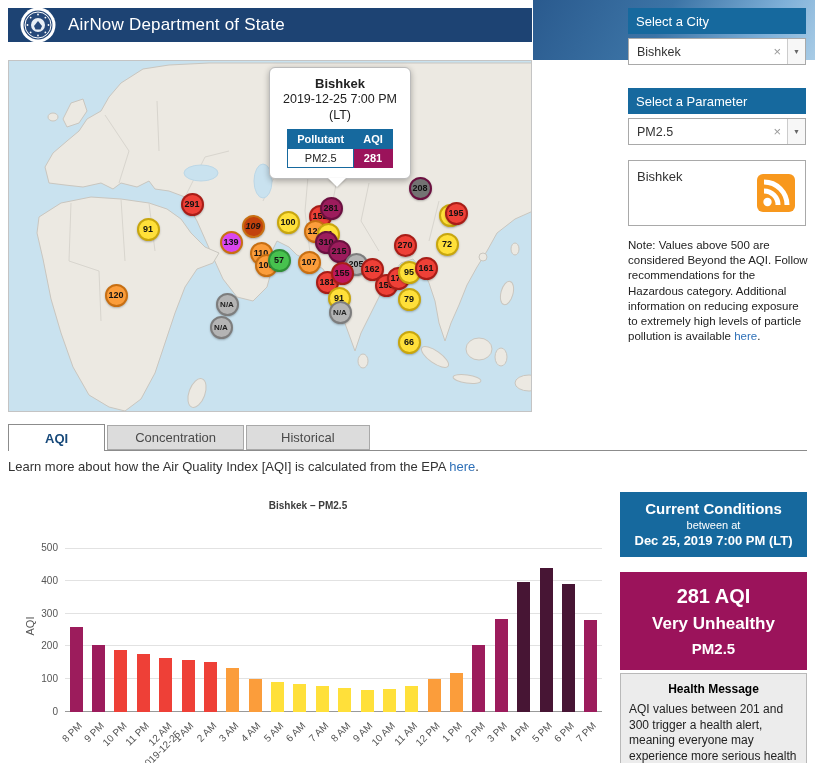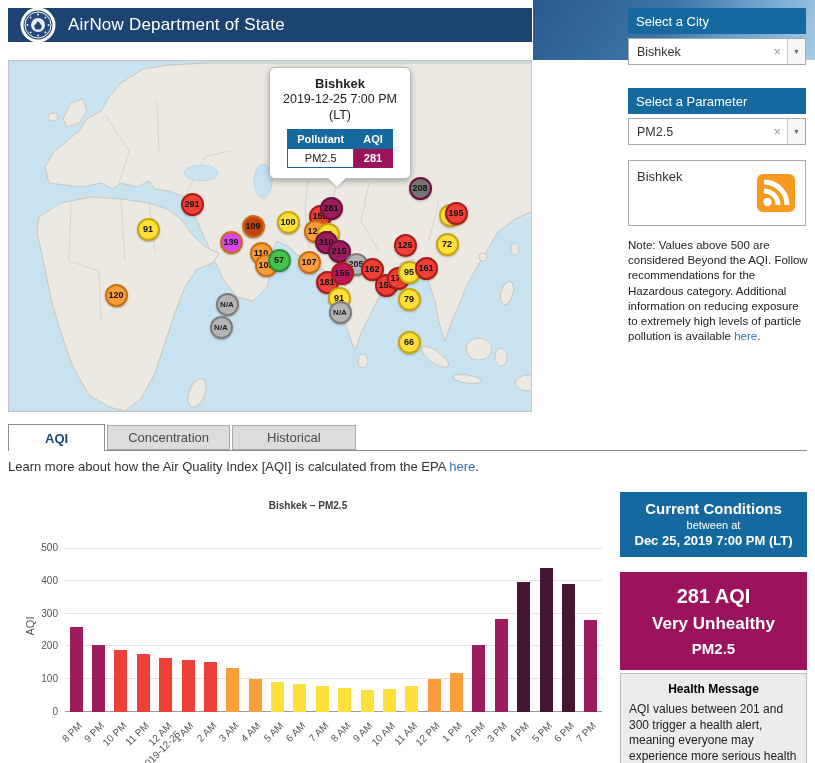--- a/index.html
+++ b/index.html
@@ -44,21 +44,21 @@
 .caret-glyph{font-size:7px}
 .feed-box{position:absolute;left:628px;top:160px;width:178px;height:66px;border:1px solid #a9a9a9;
   padding:8px;font-size:13px;color:#333;background:#fff}
 .rss{position:absolute;right:10px;top:13px;width:38px;height:38px;cursor:pointer}
 .note{position:absolute;left:628px;top:238px;width:180px;font-size:11.5px;line-height:1.32;color:#222}
 .link{color:#2e70b8;cursor:pointer}
 
 .tabs{position:absolute;left:8px;top:424px;display:flex;gap:2px;z-index:2}
 .tab{height:25px;margin-top:1px;display:flex;align-items:center;justify-content:center;font-size:13px;
   background:#dcdcdc;border:1px solid #a9a9a9;color:#4a4a4a;cursor:pointer}
-.tab-aqi{padding:0 36px}.tab-conc{padding:0 20px}.tab-hist{padding:0 34px}
+.tab-aqi{padding:0 36px}.tab-conc{padding:0 27px}.tab-hist{padding:0 34px}
 .tab.active{background:#fff;border:1px solid #8c8c8c;border-bottom:none;color:#17497a;font-weight:bold;
   margin-top:0;height:27px}
 .tab-line{position:absolute;left:8px;top:450px;width:799px;height:1px;background:#8c8c8c}
 .learn{position:absolute;left:8px;top:459px;font-size:13px;color:#333}
 
 .chart{position:absolute;left:8px;top:488px;width:600px;height:275px}
 .chart-title{position:absolute;left:0;top:12px;width:600px;text-align:center;font-size:10px;
   font-weight:bold;color:#3c3c3c}
 .ylab{position:absolute;left:2px;top:132px;width:40px;text-align:center;transform:rotate(-90deg);
   font-size:11px;color:#555}
@@ -155,21 +155,21 @@
         <ellipse cx="192" cy="112" rx="17" ry="8"></ellipse>
         <ellipse cx="283" cy="98" rx="6" ry="5"></ellipse>
       </g>
     </svg>
 
     <div class="markers">
         <div class="marker" style="left: 183px; top: 143px; background: rgb(238, 64, 55); border-color: rgb(168, 29, 23);">291</div>
         <div class="marker" style="left: 139px; top: 168px; background: rgb(255, 224, 58); border-color: rgb(200, 166, 14);">91</div>
         <div class="marker" style="left: 107px; top: 234px; background: rgb(251, 157, 59); border-color: rgb(200, 111, 18);">120</div>
         <div class="marker" style="left: 222px; top: 181px; background: #d946ef; border-color: rgb(200, 111, 18);">139</div>
-        <div class="marker" style="left: 244px; top: 165px; background: #c2410c; border-color: rgb(200, 111, 18);">109</div>
+        <div class="marker" style="left: 244px; top: 165px; background: #c2410c; border-color: rgb(200, 111, 18); font-style: italic;">109</div>
         <div class="marker" style="left: 252px; top: 192px; background: rgb(251, 157, 59); border-color: rgb(200, 111, 18);">110</div>
         <div class="marker" style="left: 257px; top: 204px; background: rgb(251, 157, 59); border-color: rgb(200, 111, 18);">105</div>
         <div class="marker" style="left: 270px; top: 199px; background: rgb(71, 194, 78); border-color: rgb(47, 143, 56);">57</div>
         <div class="marker" style="left: 279px; top: 161px; background: rgb(255, 224, 58); border-color: rgb(200, 166, 14);">100</div>
         <div class="marker" style="left: 300px; top: 201px; background: rgb(251, 157, 59); border-color: rgb(200, 111, 18);">107</div>
         <div class="marker" style="left: 311px; top: 155px; background: rgb(238, 64, 55); border-color: rgb(168, 29, 23);">152</div>
         <div class="marker" style="left: 322px; top: 147px; background: rgb(156, 28, 92); border-color: rgb(107, 16, 64);">281</div>
         <div class="marker" style="left: 306px; top: 170px; background: rgb(251, 157, 59); border-color: rgb(200, 111, 18);">120</div>
         <div class="marker" style="left: 319px; top: 173px; background: rgb(255, 224, 58); border-color: rgb(200, 166, 14);">61</div>
         <div class="marker" style="left: 317px; top: 181px; background: rgb(156, 28, 92); border-color: rgb(107, 16, 64);">310</div>
@@ -179,21 +179,21 @@
         <div class="marker" style="left: 318px; top: 221px; background: rgb(238, 64, 55); border-color: rgb(168, 29, 23);">181</div>
         <div class="marker" style="left: 333px; top: 212px; background: #be185d; border-color: rgb(168, 29, 23);">155</div>
         <div class="marker" style="left: 330px; top: 237px; background: rgb(255, 224, 58); border-color: rgb(200, 166, 14);">91</div>
         <div class="marker na" style="left: 331px; top: 251px; background: rgb(180, 180, 180); border-color: rgb(125, 125, 125);">N/A</div>
         <div class="marker na" style="left: 218px; top: 243px; background: rgb(180, 180, 180); border-color: rgb(125, 125, 125);">N/A</div>
         <div class="marker na" style="left: 212px; top: 266px; background: rgb(180, 180, 180); border-color: rgb(125, 125, 125);">N/A</div>
         <div class="marker" style="left: 377px; top: 224px; background: rgb(238, 64, 55); border-color: rgb(168, 29, 23);">153</div>
         <div class="marker" style="left: 389px; top: 217px; background: rgb(238, 64, 55); border-color: rgb(168, 29, 23);">176</div>
         <div class="marker" style="left: 400px; top: 211px; background: rgb(255, 224, 58); border-color: rgb(200, 166, 14);">95</div>
         <div class="marker" style="left: 417px; top: 207px; background: rgb(238, 64, 55); border-color: rgb(168, 29, 23);">161</div>
-        <div class="marker" style="left: 396px; top: 184px; background: rgb(238, 64, 55); border-color: rgb(168, 29, 23);">125</div>
+        <div class="marker" style="left: 396px; top: 184px; background: rgb(238, 64, 55); border-color: rgb(168, 29, 23);">270</div>
         <div class="marker" style="left: 438px; top: 183px; background: rgb(255, 224, 58); border-color: rgb(200, 166, 14);">72</div>
         <div class="marker" style="left: 441px; top: 154px; background: rgb(255, 224, 58); border-color: rgb(200, 166, 14);">71</div>
         <div class="marker" style="left: 447px; top: 152px; background: rgb(238, 64, 55); border-color: rgb(168, 29, 23);">195</div>
         <div class="marker" style="left: 411px; top: 127px; background: #737373; border-color: rgb(107, 16, 64);">208</div>
         <div class="marker" style="left: 400px; top: 238px; background: rgb(255, 224, 58); border-color: rgb(200, 166, 14);">79</div>
         <div class="marker" style="left: 400px; top: 281px; background: rgb(255, 224, 58); border-color: rgb(200, 166, 14);">66</div>
       </div>
 
     <div class="tooltip">
       <div class="tt-city">Bishkek</div>

